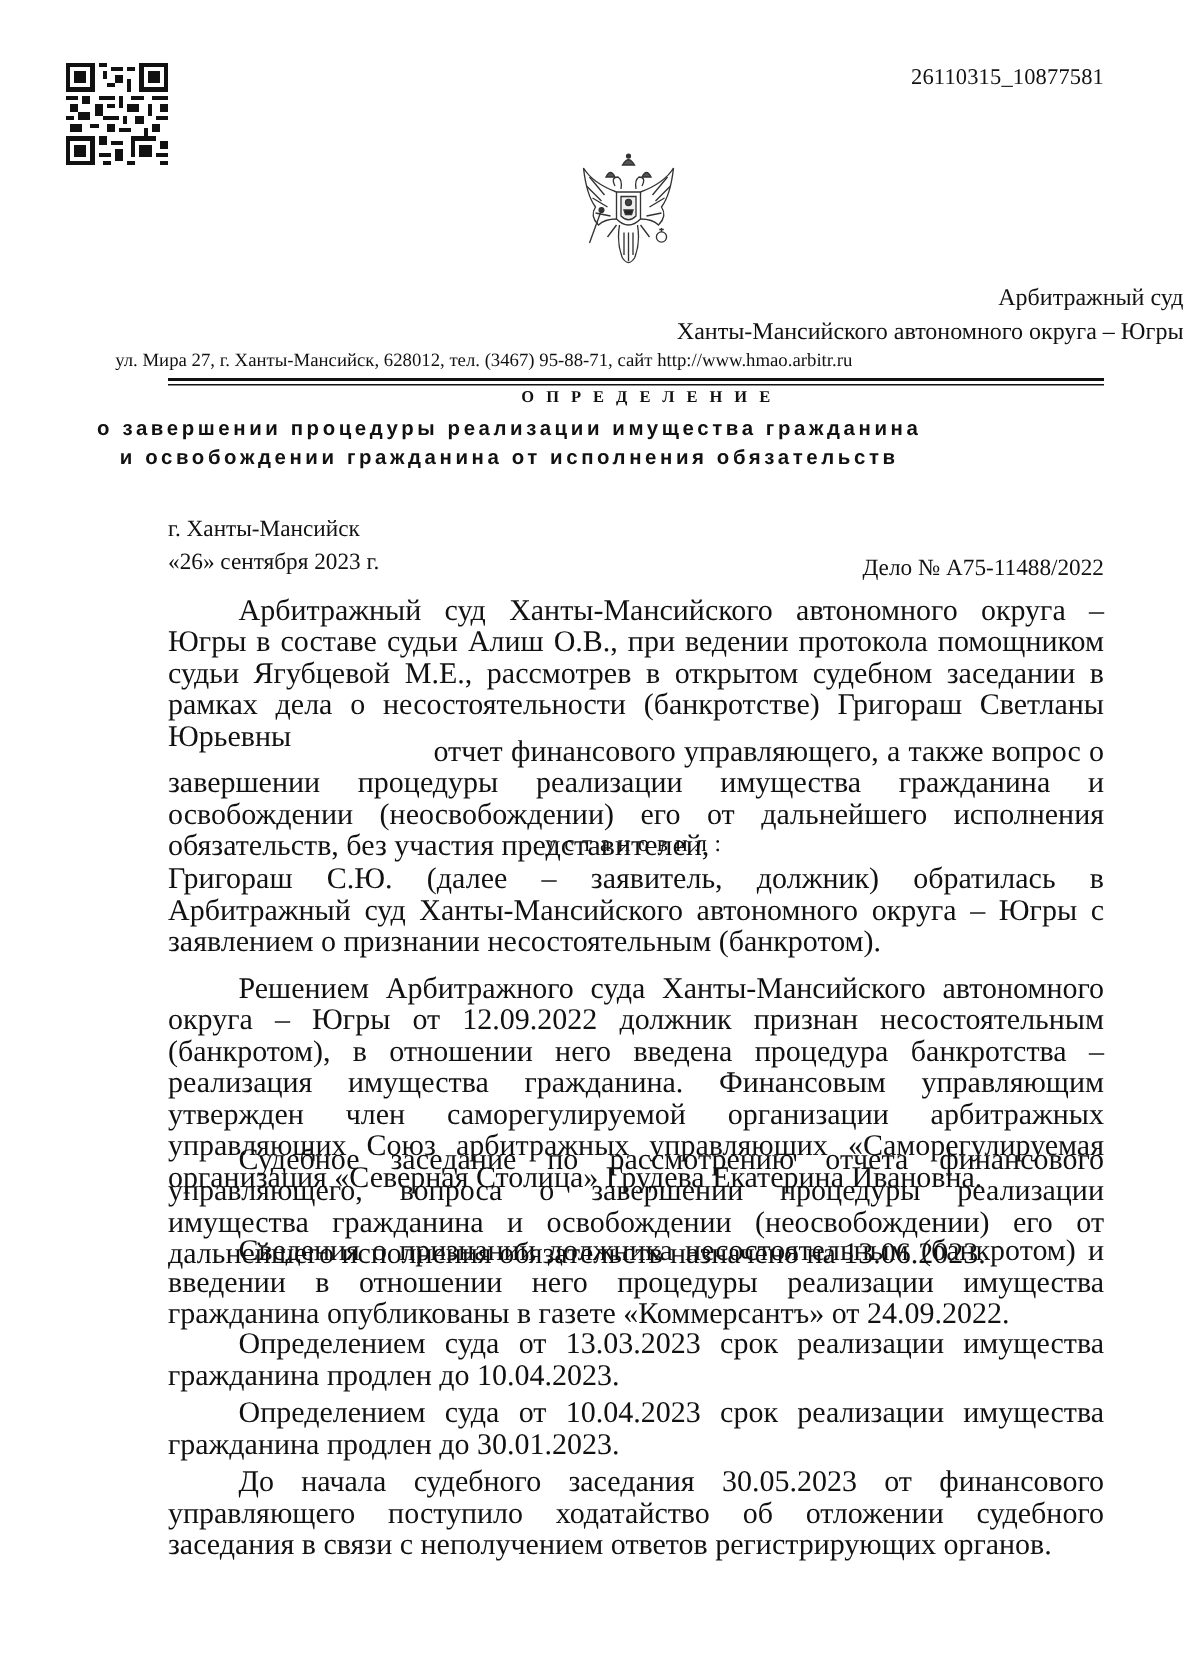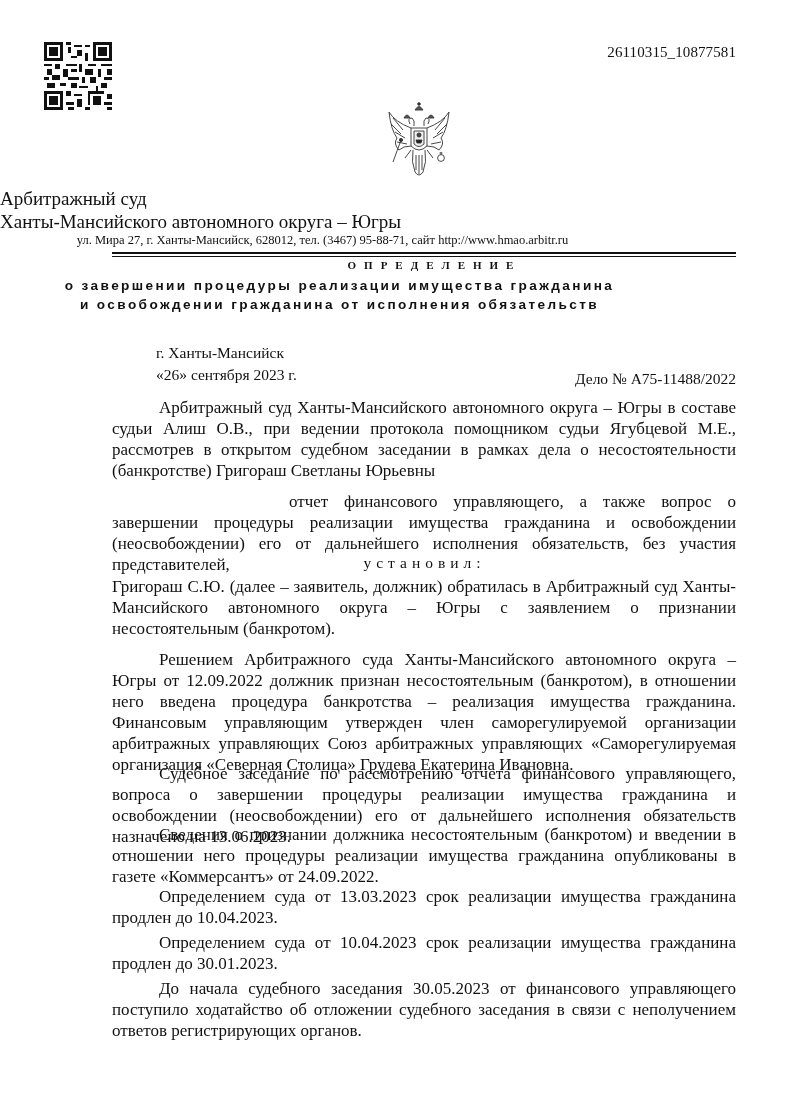--- a/index.html
+++ b/index.html
@@ -4,33 +4,33 @@
 <style>
   html, body { margin: 0; padding: 0; background: #ffffff; }
   body {
     width: 789px; height: 1116px; position: relative; overflow: hidden;
     font-family: "Liberation Serif", "DejaVu Serif", serif;
     color: #111111;
   }
   .qr { position: absolute; left: 44px; top: 42px; width: 68px; height: 68px; }
   .docid { position: absolute; right: 53px; top: 44px; font-size: 15px; letter-spacing: 0.1px; }
   .emblem { position: absolute; left: 381px; top: 100px; width: 76px; height: 82px; }
-  .court-name { position: absolute; left: 0; width: 789px; text-align: left; font-size: 19px; line-height: 26px; }
+  .court-name { position: absolute; left: 0; width: 789px; text-align: right; font-size: 16px; line-height: 26px; }
   .court-name.l1 { top: 186px; }
   .court-name.l2 { top: 209px; }
   .address { position: absolute; left: 0; width: 645px; top: 233px; text-align: center; font-size: 12.5px; }
   .rule { position: absolute; left: 112px; width: 624px; height: 0; }
   .rule.r1 { top: 252px; border-top: 2px solid #111; }
   .rule.r2 { top: 256px; border-top: 1px solid #111; }
   .doc-type { position: absolute; left: 8px; width: 789px; top: 259px; text-align: center; font-weight: bold; font-size: 11px; letter-spacing: 8px; padding-left: 32px; }
   .doc-sub { position: absolute; left: 0; width: 679px; text-align: center; font-weight: bold; font-size: 13.6px; letter-spacing: 2.4px; font-family: "Liberation Sans", "DejaVu Sans", sans-serif; }
   .doc-sub.s1 { top: 278px; }
   .doc-sub.s2 { top: 297px; }
-  .text { position: absolute; left: 112px; width: 624px; font-size: 17px; line-height: 21px; text-align: justify; }
-  .line { position: absolute; font-size: 15.5px; line-height: 21px; margin-left: 44px; }
+  .text { position: absolute; left: 112px; width: 624px; font-size: 20px; line-height: 21px; text-align: justify; }
+  .line { position: absolute; font-size: 15.5px; line-height: 21px; }
   .city { left: 112px; top: 342px; }
   .date { left: 112px; top: 364px; }
   .case { right: 53px; top: 368px; }
   .p { text-indent: 47px; }
   .noindent { text-indent: 0; }
   .p1 { top: 397px; }
   .p2 { top: 491px; text-indent: 177px; }
   .established { position: absolute; left: 0; width: 849px; top: 554px; text-align: center; font-size: 15.5px; letter-spacing: 5px; }
   .p3 { top: 576px; }
   .p4 { top: 649px; }

